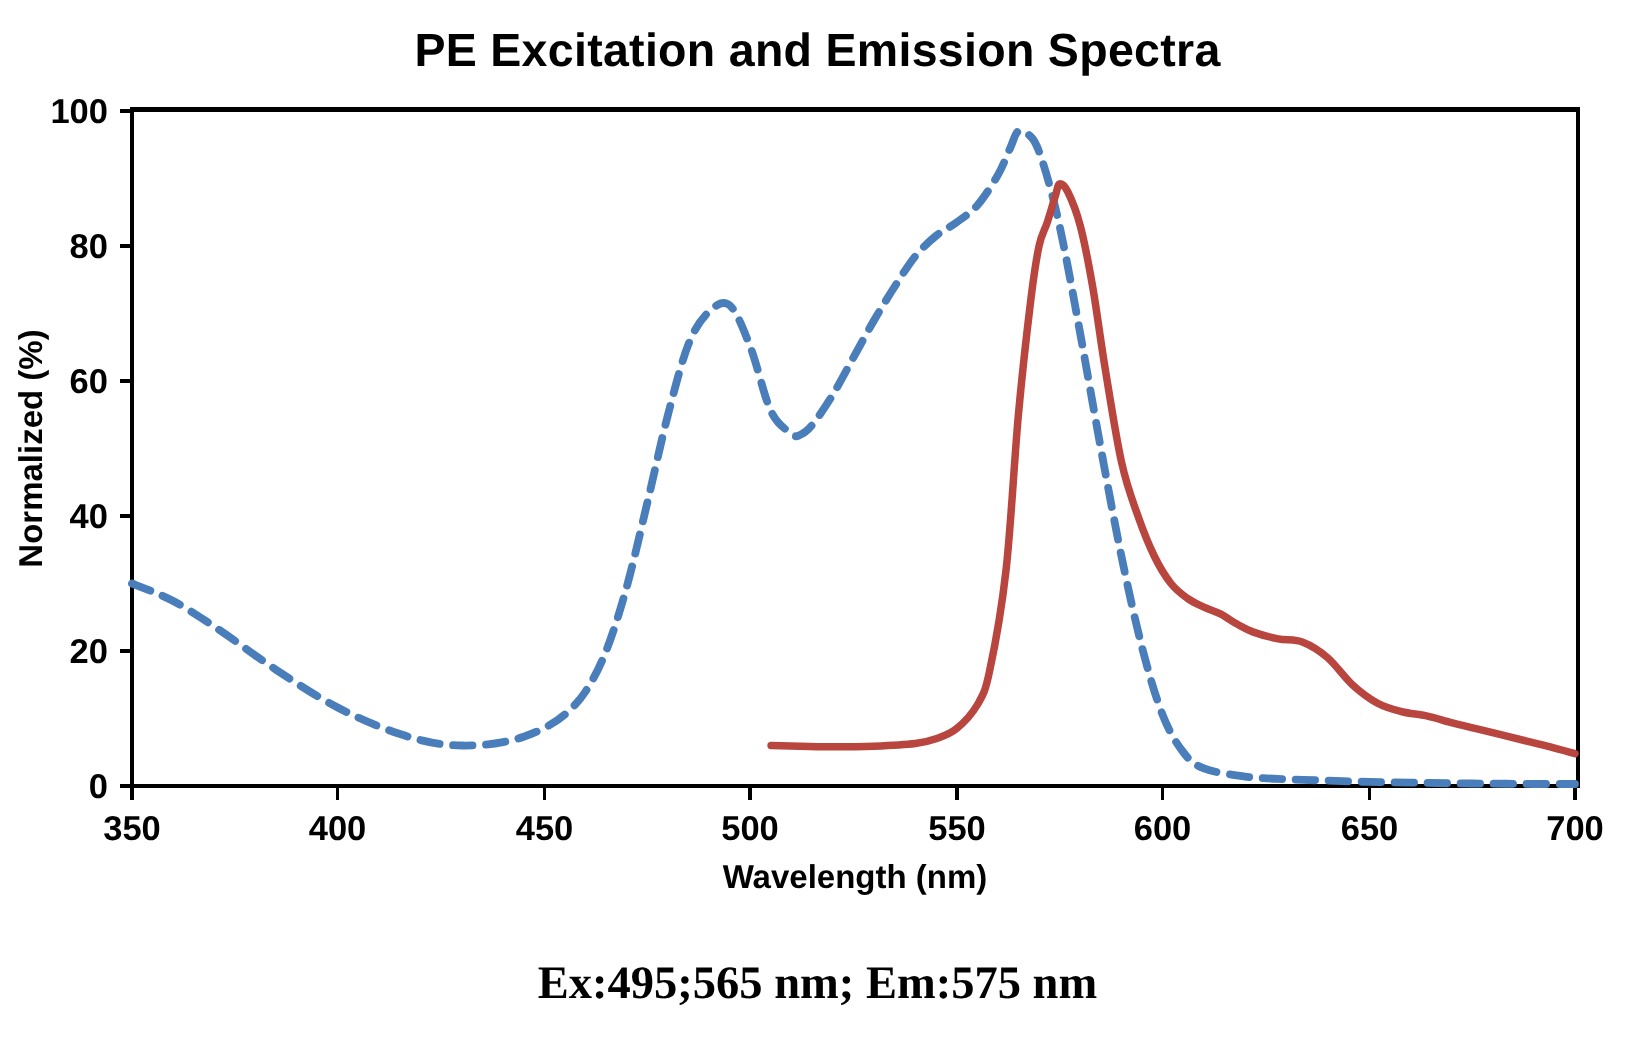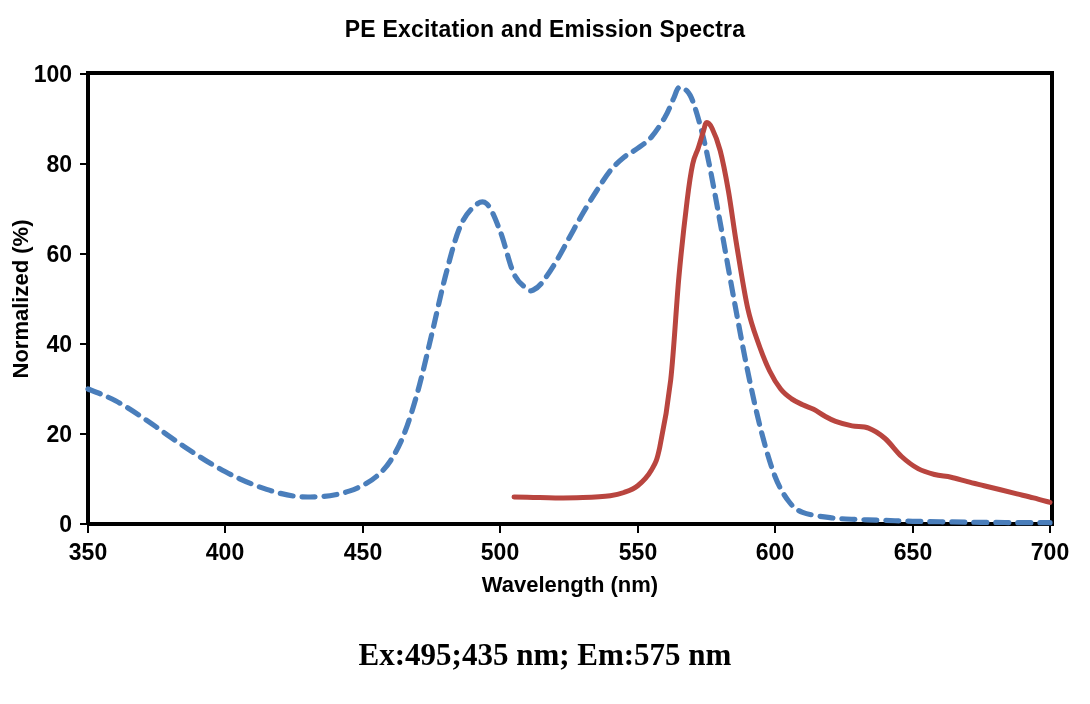--- a/index.html
+++ b/index.html
@@ -21,21 +21,21 @@
     height: 704px;
   }
   .chart-title {
     position: absolute;
     left: 0;
     top: 16px;
     width: 1090px;
     text-align: center;
     font-family: "Liberation Sans", sans-serif;
     font-weight: bold;
-    font-size: 23px;
+    font-size: 31px;
     color: #000000;
     letter-spacing: 0.2px;
   }
   .plot-svg {
     position: absolute;
     left: 0;
     top: 0;
   }
   .axis-line {
     stroke: #000000;
@@ -130,15 +130,15 @@
       <text class="tick-label" x="1050" y="560" text-anchor="middle">700</text>
     </g>
 
     <text class="axis-title" x="570" y="592" text-anchor="middle">Wavelength (nm)</text>
 
     <path class="series-line" id="series-excitation" d="M88.00,389.00 C90.29,389.90 97.16,392.45 101.74,394.40 C106.32,396.35 110.90,398.30 115.49,400.70 C120.07,403.10 124.65,405.95 129.23,408.80 C133.81,411.65 138.39,414.73 142.97,417.80 C147.55,420.88 152.13,424.02 156.71,427.25 C161.30,430.48 165.88,433.92 170.46,437.15 C175.04,440.38 179.62,443.53 184.20,446.60 C188.78,449.68 193.36,452.68 197.94,455.60 C202.52,458.53 207.10,461.45 211.69,464.15 C216.27,466.85 220.85,469.40 225.43,471.80 C230.01,474.20 234.59,476.45 239.17,478.55 C243.75,480.65 248.33,482.60 252.91,484.40 C257.50,486.20 262.08,487.85 266.66,489.35 C271.24,490.85 275.82,492.27 280.40,493.40 C284.98,494.52 289.56,495.50 294.14,496.10 C298.72,496.70 303.30,496.93 307.89,497.00 C312.47,497.07 317.05,496.93 321.63,496.55 C326.21,496.18 330.79,495.65 335.37,494.75 C339.95,493.85 344.53,492.72 349.11,491.15 C353.70,489.57 358.28,487.77 362.86,485.30 C367.44,482.83 372.02,480.35 376.60,476.30 C381.18,472.25 385.76,468.05 390.34,461.00 C394.92,453.95 399.50,445.63 404.09,434.00 C408.67,422.38 413.25,407.75 417.83,391.25 C422.41,374.75 426.99,354.13 431.57,335.00 C436.15,315.88 440.73,294.13 445.31,276.50 C449.90,258.88 454.48,240.72 459.06,229.25 C463.64,217.78 468.22,211.93 472.80,207.65 C477.38,203.38 481.96,199.62 486.54,203.60 C491.12,207.57 495.70,219.72 500.29,231.50 C504.87,243.28 509.45,264.65 514.03,274.25 C518.61,283.85 524.56,286.48 527.77,289.10 C530.98,291.73 530.98,290.98 533.27,290.00 C535.56,289.02 537.85,287.75 541.51,283.25 C545.18,278.75 550.68,270.50 555.26,263.00 C559.84,255.50 564.42,246.50 569.00,238.25 C573.58,230.00 578.16,221.38 582.74,213.50 C587.32,205.63 591.90,198.13 596.49,191.00 C601.07,183.88 605.65,176.38 610.23,170.75 C614.81,165.13 619.39,161.00 623.97,157.25 C628.55,153.50 633.13,151.63 637.71,148.25 C642.30,144.88 646.88,142.25 651.46,137.00 C656.04,131.75 661.54,123.13 665.20,116.75 C668.86,110.38 671.16,103.63 673.45,98.75 C675.74,93.88 676.65,88.78 678.94,87.50 C681.23,86.22 684.90,88.85 687.19,91.10 C689.48,93.35 690.40,94.85 692.69,101.00 C694.98,107.15 698.18,117.50 700.93,128.00 C703.68,138.50 705.97,148.25 709.18,164.00 C712.38,179.75 716.05,200.00 720.17,222.50 C724.29,245.00 729.33,274.25 733.91,299.00 C738.50,323.75 743.08,348.88 747.66,371.00 C752.24,393.13 756.82,414.13 761.40,431.75 C765.98,449.38 770.56,465.13 775.14,476.75 C779.72,488.38 784.30,495.57 788.89,501.50 C793.47,507.43 795.76,509.60 802.63,512.30 C809.50,515.00 820.95,516.50 830.11,517.70 C839.28,518.90 848.44,519.05 857.60,519.50 C866.76,519.95 875.92,520.10 885.09,520.40 C894.25,520.70 903.41,521.07 912.57,521.30 C921.73,521.52 930.90,521.60 940.06,521.75 C949.22,521.90 958.38,522.09 967.54,522.20 C976.70,522.31 985.87,522.35 995.03,522.42 C1004.19,522.50 1013.35,522.61 1022.51,522.65 C1031.68,522.69 1045.42,522.65 1050.00,522.65" stroke="#4A7EBB" stroke-width="5.2" stroke-dasharray="13 9"></path>
     <path class="series-line" id="series-emission" d="M514.03,497.00 C517.24,497.07 526.40,497.30 533.27,497.45 C540.14,497.60 547.01,497.90 555.26,497.90 C563.50,497.90 573.58,497.82 582.74,497.45 C591.90,497.07 603.36,496.47 610.23,495.65 C617.10,494.82 619.39,494.15 623.97,492.50 C628.55,490.85 633.13,489.50 637.71,485.75 C642.30,482.00 647.79,476.38 651.46,470.00 C655.12,463.63 656.50,462.50 659.70,447.50 C662.91,432.50 667.49,408.50 670.70,380.00 C673.90,351.50 676.19,306.50 678.94,276.50 C681.69,246.50 684.90,218.75 687.19,200.00 C689.48,181.25 690.85,172.63 692.69,164.00 C694.52,155.38 696.35,153.88 698.18,148.25 C700.02,142.63 702.31,134.53 703.68,130.25 C705.05,125.97 705.05,122.97 706.43,122.60 C707.80,122.22 709.64,123.35 711.93,128.00 C714.22,132.65 717.42,140.00 720.17,150.50 C722.92,161.00 725.67,175.25 728.42,191.00 C731.17,206.75 733.46,225.50 736.66,245.00 C739.87,264.50 743.99,291.50 747.66,308.00 C751.32,324.50 754.99,333.50 758.65,344.00 C762.32,354.50 765.98,363.50 769.65,371.00 C773.31,378.50 776.98,384.35 780.64,389.00 C784.30,393.65 787.97,396.27 791.63,398.90 C795.30,401.52 798.96,403.02 802.63,404.75 C806.29,406.48 809.96,407.38 813.62,409.25 C817.29,411.13 820.95,413.98 824.62,416.00 C828.28,418.02 831.03,419.75 835.61,421.40 C840.19,423.05 846.61,424.77 852.10,425.90 C857.60,427.02 863.10,426.05 868.59,428.15 C874.09,430.25 879.59,433.77 885.09,438.50 C890.58,443.23 896.08,451.48 901.58,456.50 C907.07,461.52 912.57,465.65 918.07,468.65 C923.57,471.65 929.06,473.07 934.56,474.50 C940.06,475.93 945.55,476.00 951.05,477.20 C956.55,478.40 962.05,480.27 967.54,481.70 C973.04,483.13 978.54,484.40 984.03,485.75 C989.53,487.10 995.03,488.45 1000.53,489.80 C1006.02,491.15 1011.52,492.50 1017.02,493.85 C1022.51,495.20 1028.01,496.47 1033.51,497.90 C1039.01,499.32 1047.25,501.65 1050.00,502.40" stroke="#B9453F" stroke-width="5"></path>
 
   </svg>
 
-  <div class="caption">Ex:495;435 nm; Em:575 nm</div>
+  <div class="caption">Ex:495;565 nm; Em:575 nm</div>
 
 </div>
 
 </body></html>

